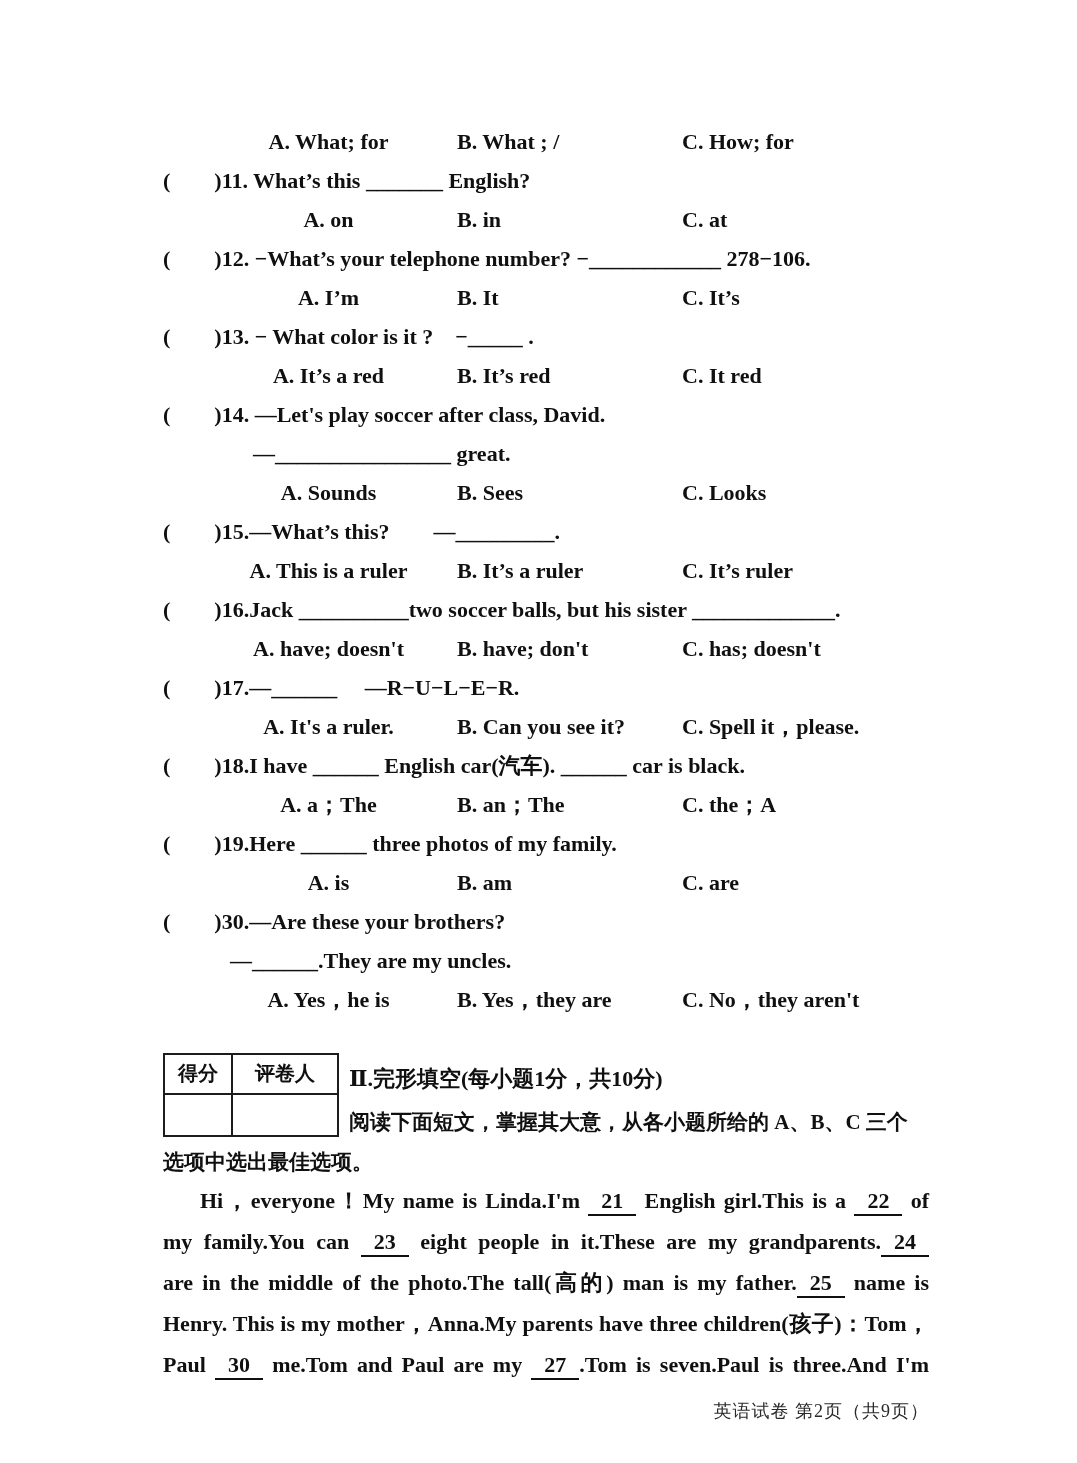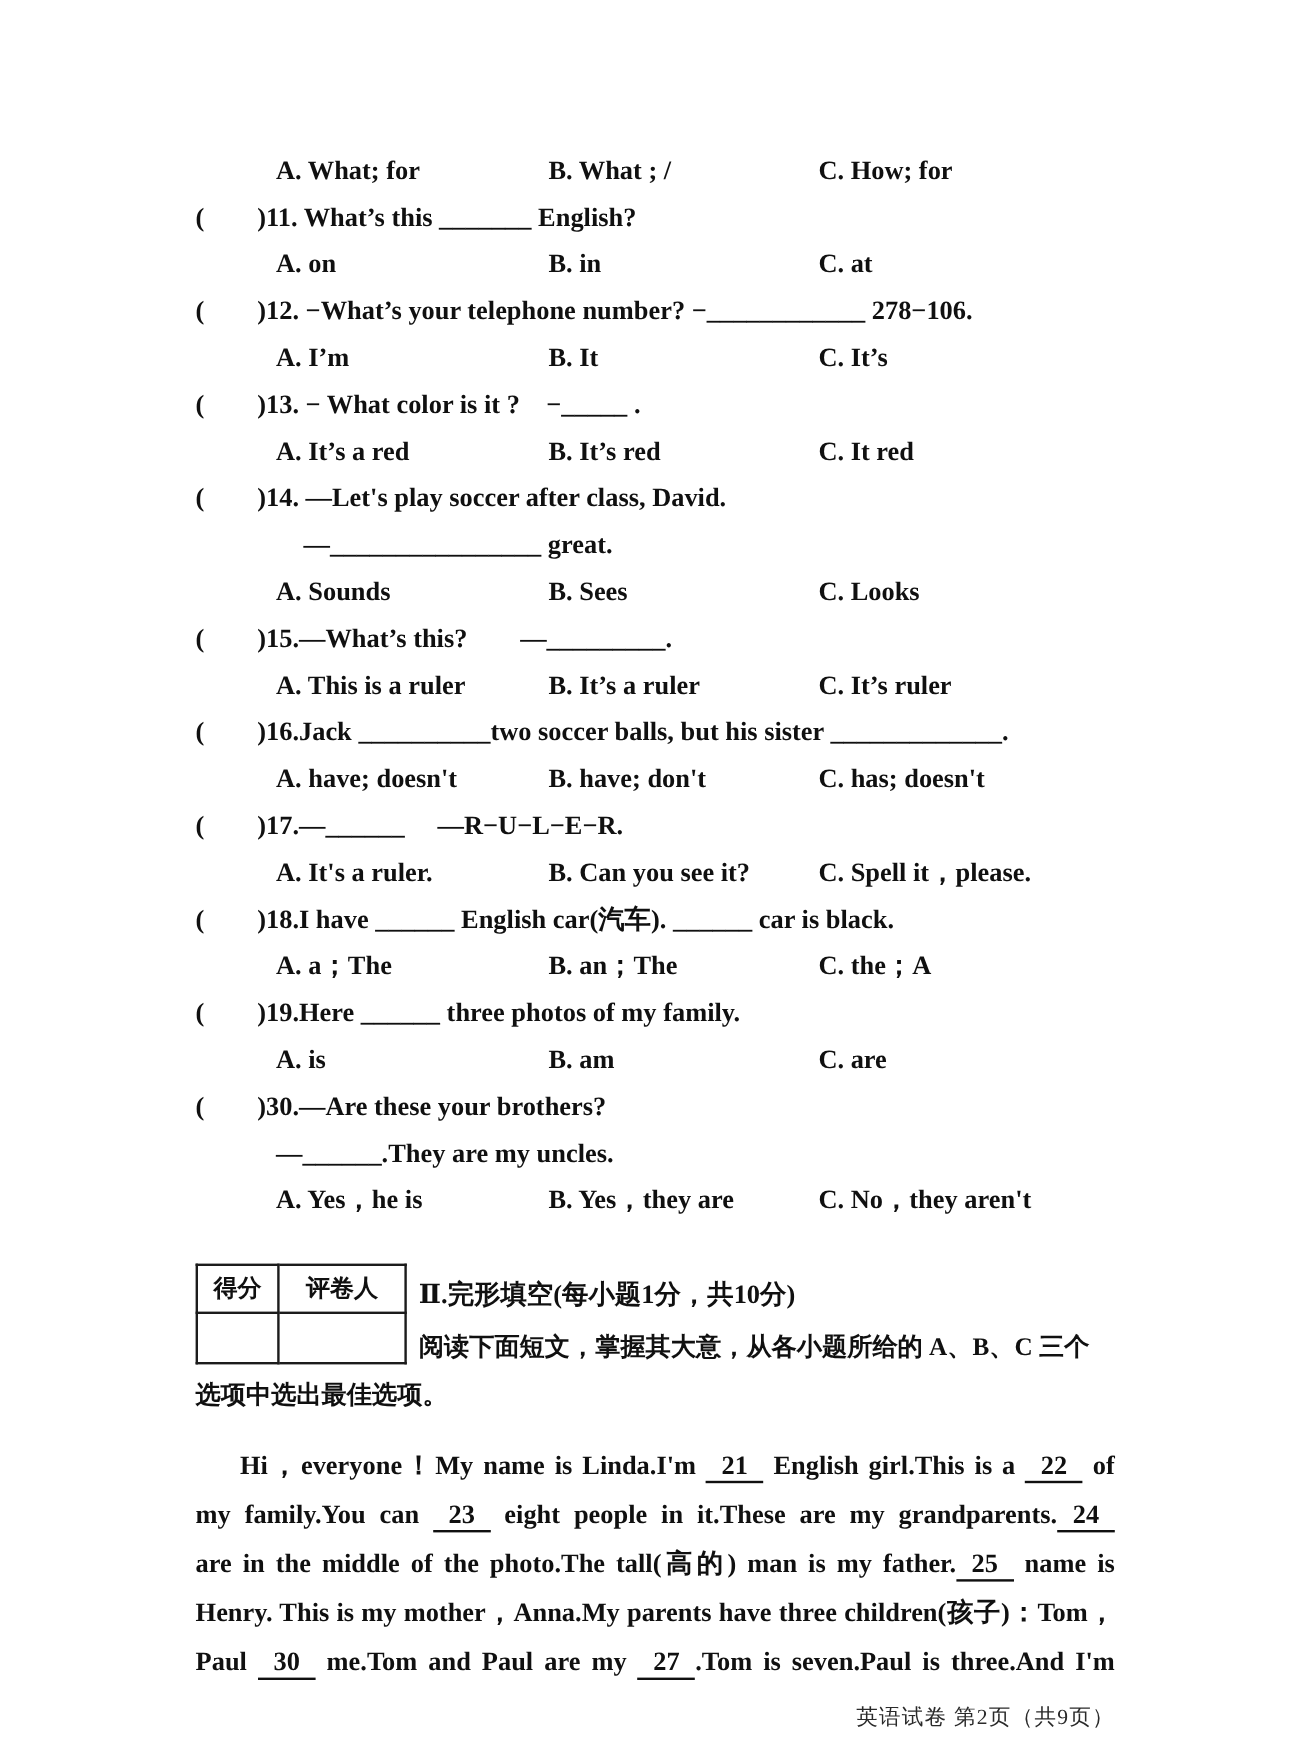--- a/index.html
+++ b/index.html
@@ -12,21 +12,21 @@
     color:#101010;
     font-family:"Liberation Serif","DejaVu Serif",serif;
     font-weight:bold;
     font-size:22px;
     overflow:hidden;
   }
   .line{line-height:39px;white-space:nowrap;}
   .stem{}
   .opts{display:flex;padding-left:67px;}
   .opt{display:inline-block;}
-  .oa{width:197px;}
+  .oa{width:197px;text-align:center;}
   .ob{width:225px;margin-left:30px;}
   .oc{flex:1;}
   .ind90{padding-left:90px;}
   .ind67{padding-left:67px;}
 
   .score-row{display:flex;margin-top:26px;align-items:center;}
   .score-table{border-collapse:collapse;table-layout:fixed;}
   .score-table td{
     border:2px solid #1c1c1c;
     text-align:center;vertical-align:middle;
@@ -35,21 +35,21 @@
   }
   .score-table .c1{width:66px;}
   .score-table .c2{width:104px;}
   .score-table .empty{height:40px;}
 
   .section-head{margin-left:10px;padding-top:13px;}
   .sec-title{line-height:42px;font-size:22px;white-space:nowrap;}
   .sec-intro{line-height:44px;font-size:21px;white-space:nowrap;}
   .intro2{line-height:36px;font-size:21px;}
 
-  .passage{margin-top:20px;}
+  .passage{margin-top:0;}
   .passage-line{
     line-height:41px;font-size:22px;
     text-align:justify;text-align-last:justify;
     height:41px;overflow:visible;
   }
   .passage-line.first{text-indent:37px;}
   .blank{
     display:inline-block;
     border-bottom:2.5px solid #101010;
     padding:0 13px;

